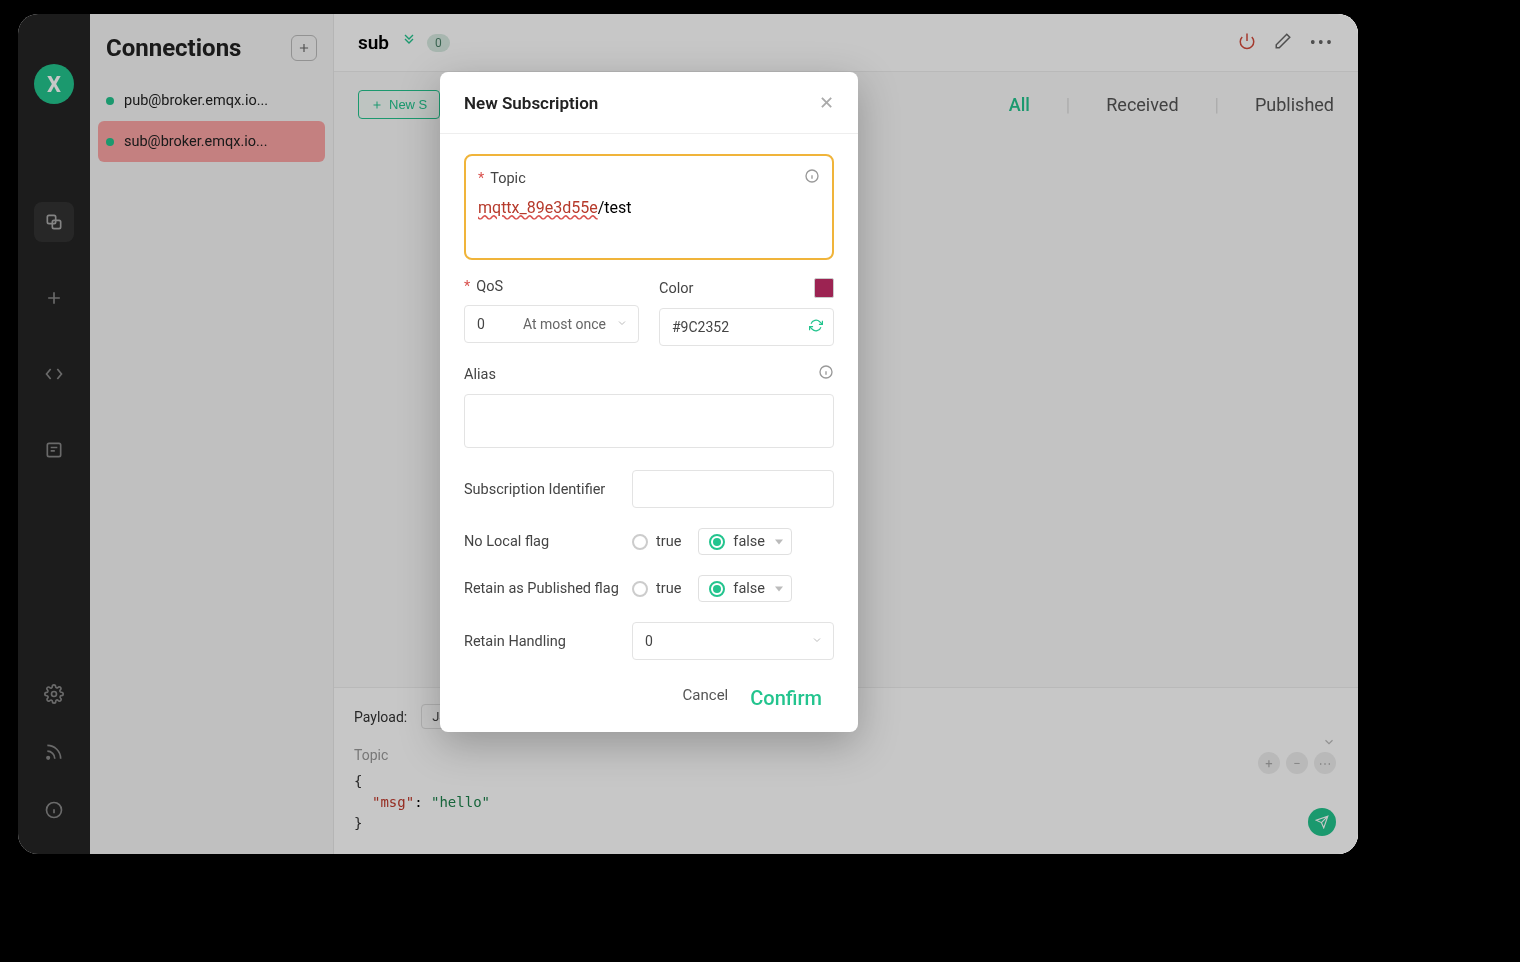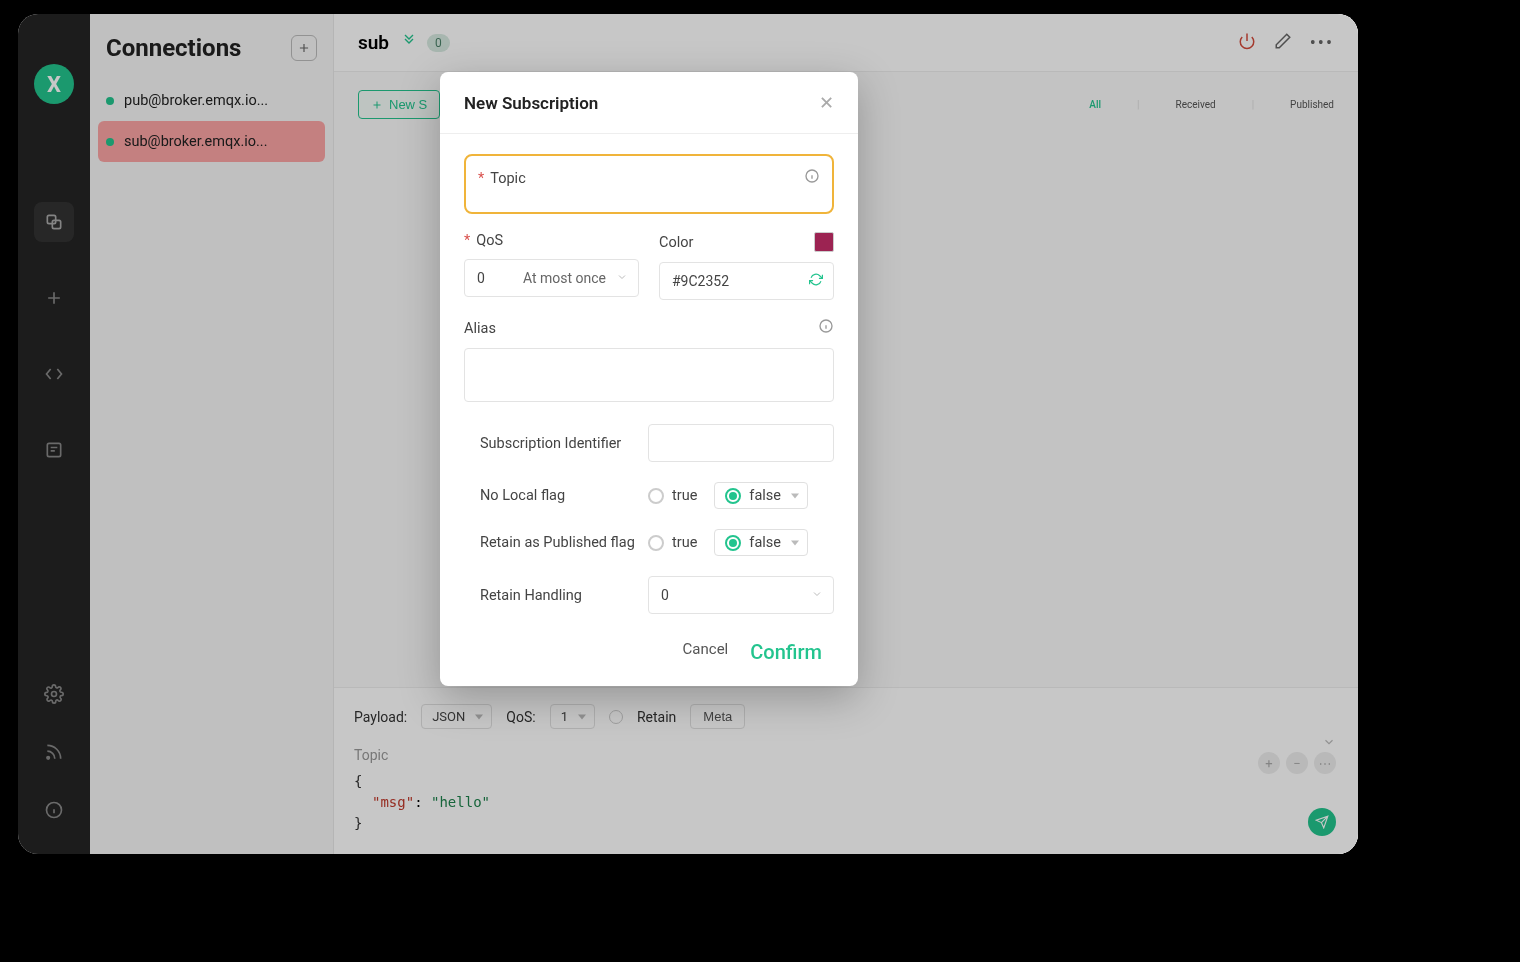--- a/index.html
+++ b/index.html
@@ -105,21 +105,21 @@
   .toolbar{
     display:flex;align-items:center;
     padding:18px 24px 10px;
     gap:12px;
   }
   .new-sub-btn{
     border:1px solid #23c48e;color:#23c48e;background:#f4fbf8;
     padding:6px 12px;border-radius:4px;font-size:13px;
     display:flex;align-items:center;gap:6px;cursor:pointer;
   }
-  .filters{margin-left:auto;display:flex;gap:36px;font-size:10px;color:#555;}
+  .filters{margin-left:auto;display:flex;gap:36px;font-size:18px;color:#555;}
   .filters .active{color:#23c48e;font-weight:500;}
   .divider{color:#ddd;}
 
   
   .payload-panel{
     margin-top:auto;background:#fff;border-top:1px solid #eee;
     padding:16px 20px 20px;
     position:relative;
   }
   .payload-row{display:flex;align-items:center;gap:14px;font-size:14px;color:#333;}
@@ -178,21 +178,21 @@
   .spellerr{color:#b63a2b;text-decoration: underline wavy #d9534f;}
   .row2{display:flex;gap:20px;margin-bottom:18px;}
   .col{flex:1;}
   .color-swatch{width:20px;height:20px;background:#9C2352;border:1px solid #ccc;display:inline-block;margin-left:auto;border-radius:2px;}
   .color-label-row{display:flex;align-items:center;margin-bottom:10px;font-size:14.5px;color:#444;}
   .qos-box{position:relative;border:1px solid #e3e3e3;border-radius:4px;padding:10px 32px 10px 12px;font-size:14px;color:#444;display:flex;justify-content:space-between;}
   .qos-box .chev{position:absolute;right:10px;top:50%;transform:translateY(-50%);color:#bbb;}
   .color-box{position:relative;border:1px solid #e3e3e3;border-radius:4px;padding:10px 32px 10px 12px;font-size:14px;color:#444;}
   .color-box .refresh{position:absolute;right:10px;top:50%;transform:translateY(-50%);color:#23c48e;}
 
-  .form-row{display:flex;align-items:center;margin-bottom:20px;margin-left:16px;}
+  .form-row{display:flex;align-items:center;margin-bottom:20px;}
   .form-row .lbl{width:168px;font-size:14.5px;color:#444;}
   .form-row .ctrl{flex:1;}
   .radios{display:flex;gap:17px;align-items:center;}
   .radio{display:flex;align-items:center;gap:8px;font-size:14.5px;color:#444;}
   .radio .circ{width:16px;height:16px;border-radius:50%;border:2px solid #ccc;display:inline-block;position:relative;}
   .radio.sel .circ{border-color:#23c48e;}
   .radio.sel .circ::after{content:"";position:absolute;inset:2px;border-radius:50%;background:#23c48e;}
 
   .modal-footer{
     display:flex;justify-content:flex-end;gap:22px;
@@ -364,20 +364,23 @@
       <div class="field-label">
         <span class="req">*</span>
         <span>Topic</span>
         <span class="info-ic">
           <svg viewBox="0 0 24 24" fill="none" stroke="currentColor" stroke-width="2">
               <circle cx="12" cy="12" r="9"></circle>
               <path d="M12 8h.01M11 12h1v4"></path>
             </svg>
         </span>
       </div>
+      <div class="input" style="min-height:46px;">
+        <span class="spellerr">mqttx_89e3d55e</span><span>/test</span>
+      </div>
     </div>
 
     <div class="row2">
       <div class="col">
         <div class="field-label">
           <span class="req">*</span>
           <span>QoS</span>
         </div>
         <div class="qos-box">
           <span>0</span>

